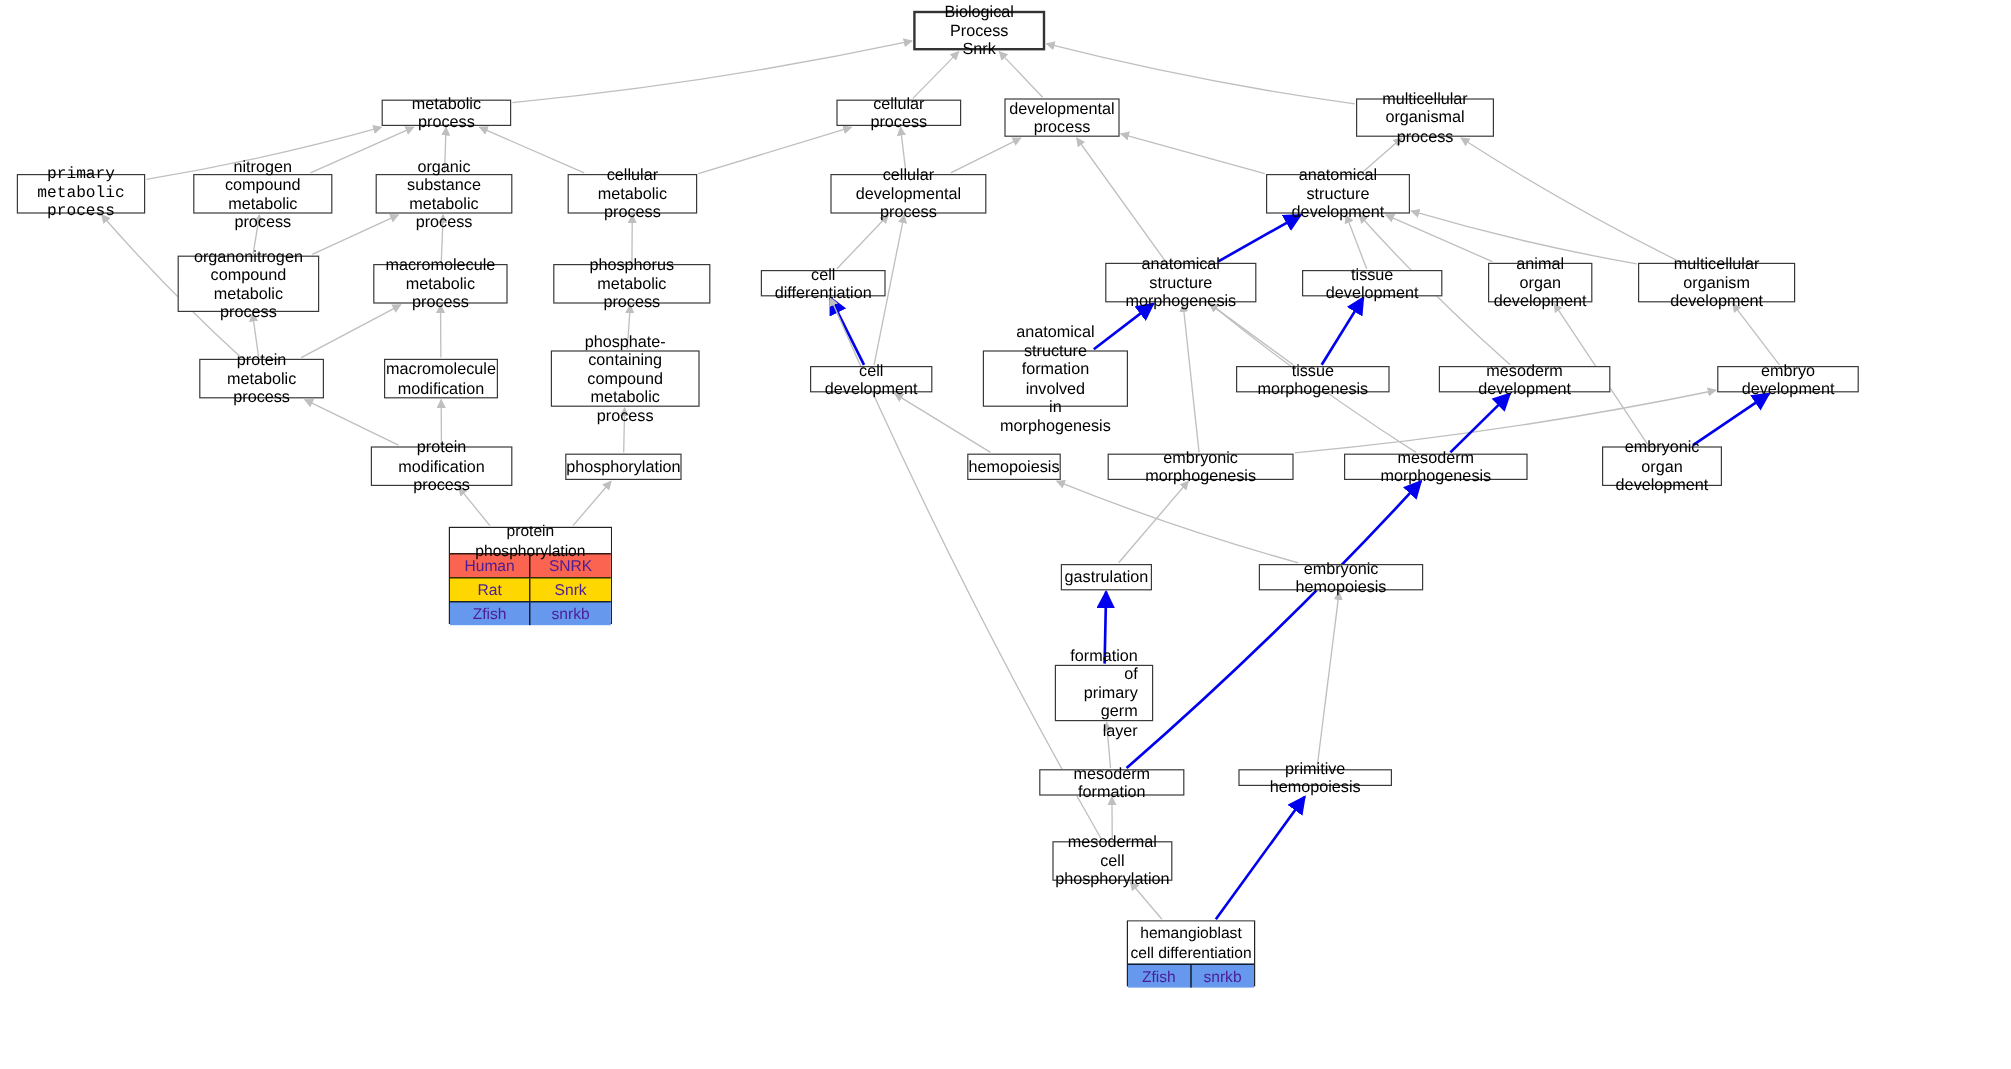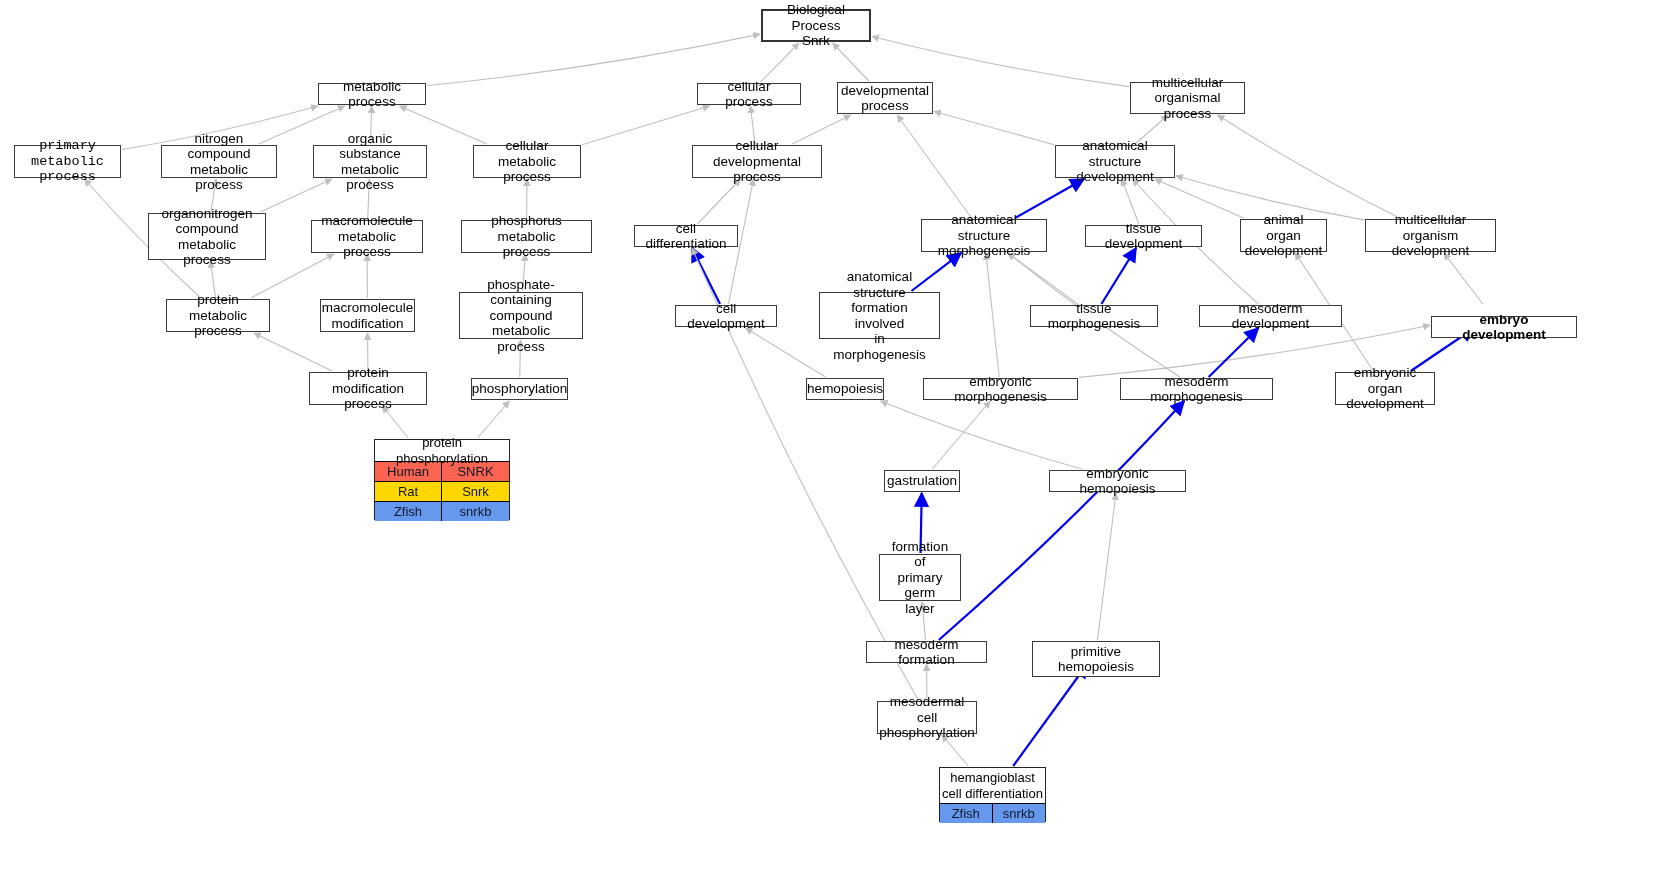--- a/index.html
+++ b/index.html
@@ -64,21 +64,21 @@
     box-sizing: border-box;
     border-top: 1.2px solid #000000;
     height: 20px;
   }
   .legend-cell {
     flex: 1 1 50%;
     text-align: center;
     font-size: 13px;
     line-height: 20px;
     box-sizing: border-box;
-    color: #0f172a;
+    color: #4c1d95;
   }
   .legend-cell.first {
     border-right: 1.2px solid #000000;
   }
 </style>
 </head>
 <body>
 
 <div id="canvas">
   <svg id="edges" viewBox="0 0 1676 891">
@@ -191,35 +191,35 @@
 modification</div>
       <div class="node" style="left: 459px; top: 292px; width: 124px; height: 47px;">phosphate-containing
 compound metabolic
 process</div>
       <div class="node" style="left: 675px; top: 305px; width: 102px; height: 22px;">cell development</div>
       <div class="node" style="left: 819px; top: 292px; width: 121px; height: 47px;">anatomical structure
 formation involved
 in morphogenesis</div>
       <div class="node" style="left: 1030px; top: 305px; width: 128px; height: 22px;">tissue morphogenesis</div>
       <div class="node" style="left: 1199px; top: 305px; width: 143px; height: 22px;">mesoderm development</div>
-      <div class="node" style="left: 1431px; top: 316px; width: 146px; height: 22px; font-weight: bold;">embryo development</div>
+      <div class="node" style="left: 1431px; top: 305px; width: 118px; height: 22px;">embryo development</div>
       <div class="node" style="left: 309px; top: 372px; width: 118px; height: 33px;">protein modification
 process</div>
       <div class="node" style="left: 471px; top: 378px; width: 97px; height: 22px;">phosphorylation</div>
       <div class="node" style="left: 806px; top: 378px; width: 78px; height: 22px;">hemopoiesis</div>
       <div class="node" style="left: 923px; top: 378px; width: 155px; height: 22px;">embryonic morphogenesis</div>
       <div class="node" style="left: 1120px; top: 378px; width: 153px; height: 22px;">mesoderm morphogenesis</div>
       <div class="node" style="left: 1335px; top: 372px; width: 100px; height: 33px;">embryonic organ
 development</div>
       <div class="node annotated" style="left: 374px; top: 439px; width: 136px; height: 81px;"><div class="node-title" style="height: 21px;">protein phosphorylation</div><div class="legend-row" style="background: rgb(250, 100, 80);"><div class="legend-cell first">Human</div><div class="legend-cell">SNRK</div></div><div class="legend-row" style="background: rgb(255, 215, 0);"><div class="legend-cell first">Rat</div><div class="legend-cell">Snrk</div></div><div class="legend-row" style="background: rgb(102, 153, 238);"><div class="legend-cell first">Zfish</div><div class="legend-cell">snrkb</div></div></div>
       <div class="node" style="left: 884px; top: 470px; width: 76px; height: 22px;">gastrulation</div>
       <div class="node" style="left: 1049px; top: 470px; width: 137px; height: 22px;">embryonic hemopoiesis</div>
-      <div class="node" style="left: 879px; top: 554px; width: 82px; height: 47px;">formation of
+      <div class="node" style="left: 879px; top: 554px; width: 82px; height: 47px; text-align: right;">formation of
 primary germ
 layer</div>
       <div class="node" style="left: 866px; top: 641px; width: 121px; height: 22px;">mesoderm formation</div>
-      <div class="node" style="left: 1032px; top: 641px; width: 128px; height: 36px;">primitive hemopoiesis</div>
+      <div class="node" style="left: 1032px; top: 641px; width: 128px; height: 14px;">primitive hemopoiesis</div>
       <div class="node" style="left: 877px; top: 701px; width: 100px; height: 33px;">mesodermal cell
 phosphorylation</div>
       <div class="node annotated" style="left: 939px; top: 767px; width: 107px; height: 55px;"><div class="node-title" style="height: 35px;">hemangioblast
 cell differentiation</div><div class="legend-row" style="background: rgb(102, 153, 238);"><div class="legend-cell first">Zfish</div><div class="legend-cell">snrkb</div></div></div>
     </div>
 </div>
 
 </body></html>

